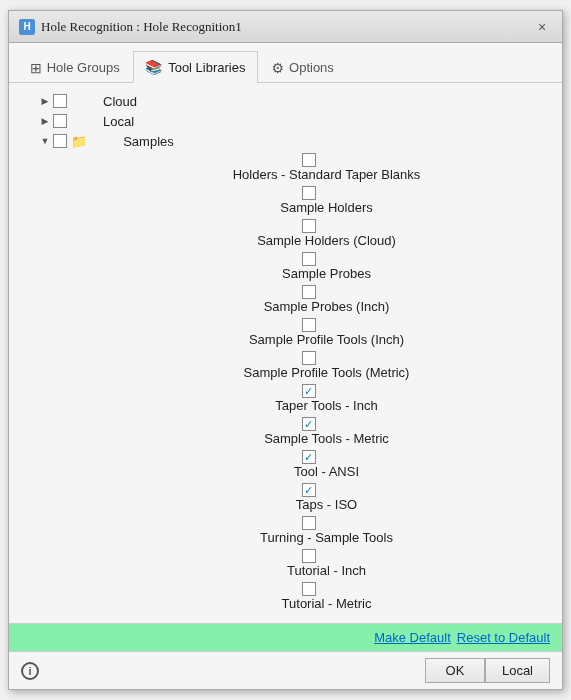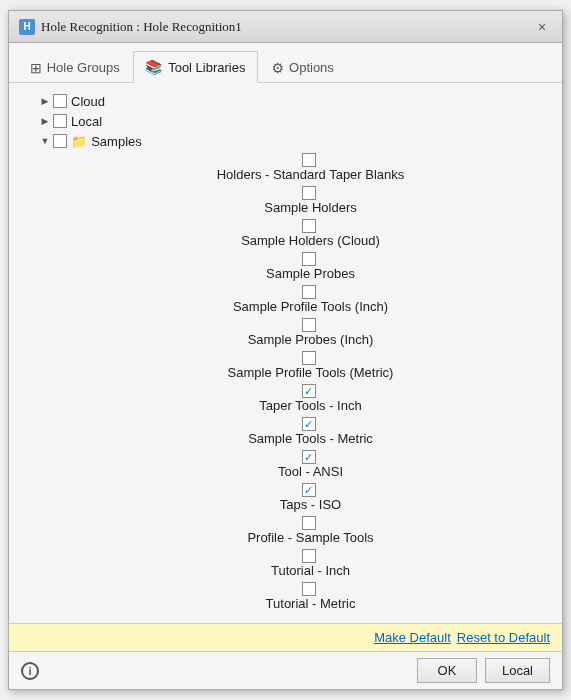--- a/index.html
+++ b/index.html
@@ -143,31 +143,32 @@
       color: #0078d4;
     }
     .folder-icon {
       margin-right: 4px;
       font-size: 13px;
       flex-shrink: 0;
     }
     .item-label {
       font-size: 13px;
       color: #222;
+      margin-left: 32px;
     }
     .indent-1 { padding-left: 16px; }
     .indent-3 { padding-left: 50px; flex-direction: column; }
     .bottom-bar {
       border-top: 1px solid #ccc;
       padding: 6px 12px;
       display: flex;
       justify-content: flex-end;
       align-items: center;
       gap: 6px;
-      background: #fef9c3;
+      background: #86efac;
     }
     .link-btn {
       background: none;
       border: none;
       color: #0066cc;
       cursor: pointer;
       font-size: 13px;
       text-decoration: underline;
     }
     .btn {
@@ -194,21 +195,20 @@
       border: 2px solid #555;
       display: flex;
       align-items: center;
       justify-content: center;
       font-size: 11px;
       color: #555;
       font-weight: bold;
     }
     .footer-btns {
       display: flex;
-      gap: 8px;
     }
   </style>
 </head>
 <body>
 
 <div class="dialog">
 
   <div class="title-bar">
     <div class="title-bar-left">
       <div class="title-icon">H</div>
@@ -268,26 +268,26 @@
       <span class="item-label">Sample Holders (Cloud)</span>
     </div>
 
     <div class="tree-item indent-3">
       <div class="checkbox"></div>
       <span class="item-label">Sample Probes</span>
     </div>
 
     <div class="tree-item indent-3">
       <div class="checkbox"></div>
+      <span class="item-label">Sample Probes (Inch)</span>
+    </div>
+
+    <div class="tree-item indent-3">
+      <div class="checkbox"></div>
       <span class="item-label">Sample Profile Tools (Inch)</span>
-    </div>
-
-    <div class="tree-item indent-3">
-      <div class="checkbox"></div>
-      <span class="item-label">Sample Probes (Inch)</span>
     </div>
 
     <div class="tree-item indent-3">
       <div class="checkbox"></div>
       <span class="item-label">Sample Profile Tools (Metric)</span>
     </div>
 
     <div class="tree-item indent-3">
       <div class="checkbox checked"></div>
       <span class="item-label">Taper Tools - Inch</span>
@@ -303,21 +303,21 @@
       <span class="item-label">Tool - ANSI</span>
     </div>
 
     <div class="tree-item indent-3">
       <div class="checkbox checked"></div>
       <span class="item-label">Taps - ISO</span>
     </div>
 
     <div class="tree-item indent-3">
       <div class="checkbox"></div>
-      <span class="item-label">Profile - Sample Tools</span>
+      <span class="item-label">Turning - Sample Tools</span>
     </div>
 
     <div class="tree-item indent-3">
       <div class="checkbox"></div>
       <span class="item-label">Tutorial - Inch</span>
     </div>
 
     <div class="tree-item indent-3">
       <div class="checkbox"></div>
       <span class="item-label">Tutorial - Metric</span>

